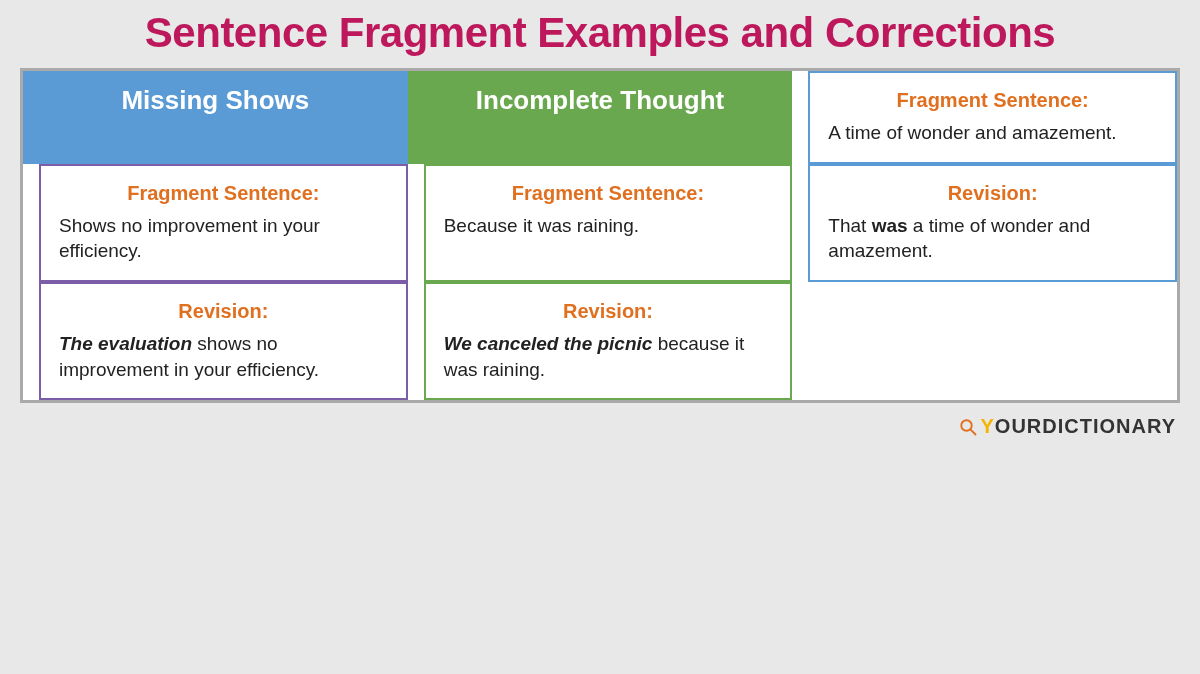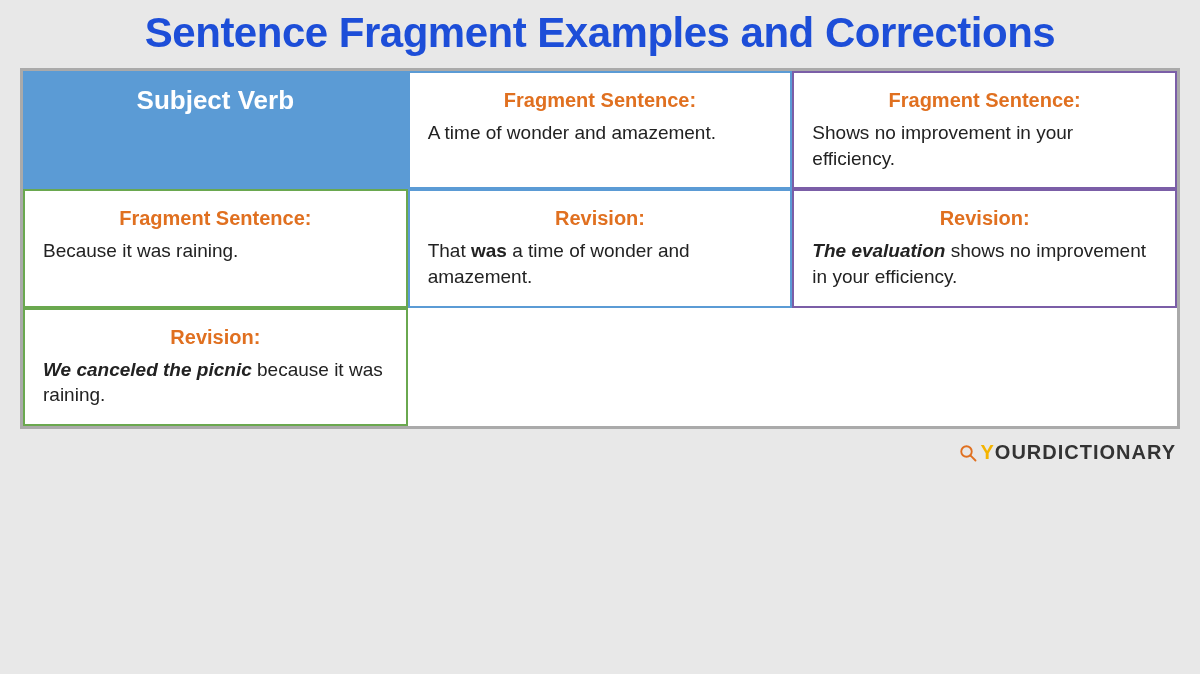--- a/index.html
+++ b/index.html
@@ -12,21 +12,21 @@
       display: flex;
       flex-direction: column;
       align-items: center;
       justify-content: flex-start;
       padding: 10px 20px 10px 20px;
     }
 
     .page-title {
       font-size: 42px;
       font-weight: bold;
-      color: #1d4ed8;
+      color: #be185d;
       text-align: center;
       margin-bottom: 12px;
       line-height: 1.1;
       font-family: Arial, sans-serif;
       letter-spacing: -0.5px;
     }
 
     .grid-container {
       display: grid;
       grid-template-columns: 1fr 1fr 1fr;
@@ -45,20 +45,21 @@
     }
 
     .col-header.verb { background: #5b9bd5; }
     .col-header.subject { background: #7b5ea7; }
     .col-header.incomplete { background: #6aa84f; }
 
     .cell {
       padding: 16px 18px;
       border: 2px solid #bbb;
       background: #fff;
+      margin-left: 16px;
     }
 
     .cell.verb-frag { border-color: #5b9bd5; }
     .cell.subject-frag { border-color: #7b5ea7; }
     .cell.incomplete-frag { border-color: #6aa84f; }
     .cell.verb-rev { border-color: #5b9bd5; }
     .cell.subject-rev { border-color: #7b5ea7; }
     .cell.incomplete-rev { border-color: #6aa84f; }
 
     .cell-label {
@@ -114,21 +115,24 @@
     }
   </style>
 </head>
 <body>
 
 <h1 class="page-title">Sentence Fragment Examples and Corrections</h1>
 
 <div class="grid-container">
 
   <div class="col-header verb">
-    <span>Subject Verb</span>
+    <span>Missing Shows</span>
+  </div>
+  <div class="col-header incomplete">
+    <span>Incomplete Thought</span>
   </div>
 
   <div class="cell verb-frag">
     <span class="cell-label">Fragment Sentence:</span>
     <div class="cell-text">
       <span>A time of wonder and amazement.</span>
     </div>
   </div>
   <div class="cell subject-frag">
     <span class="cell-label">Fragment Sentence:</span>

